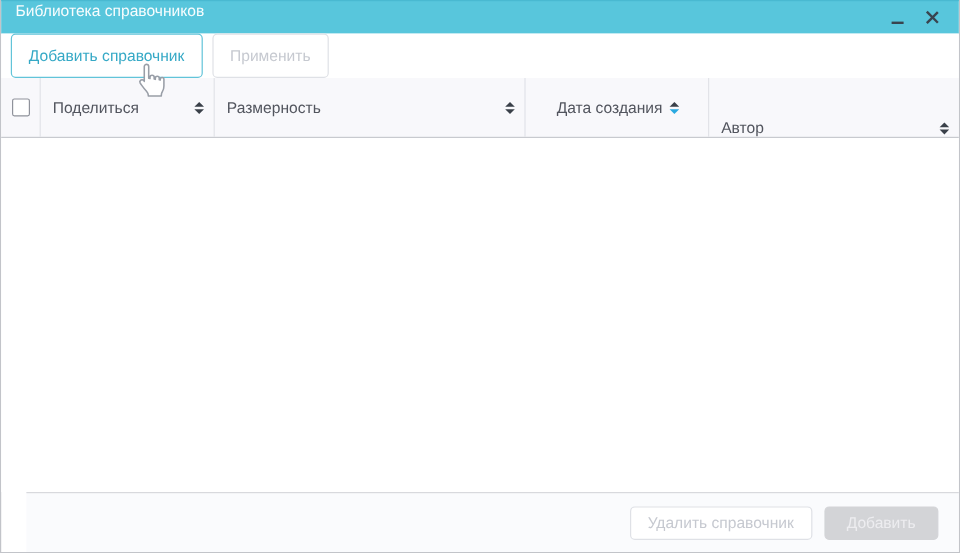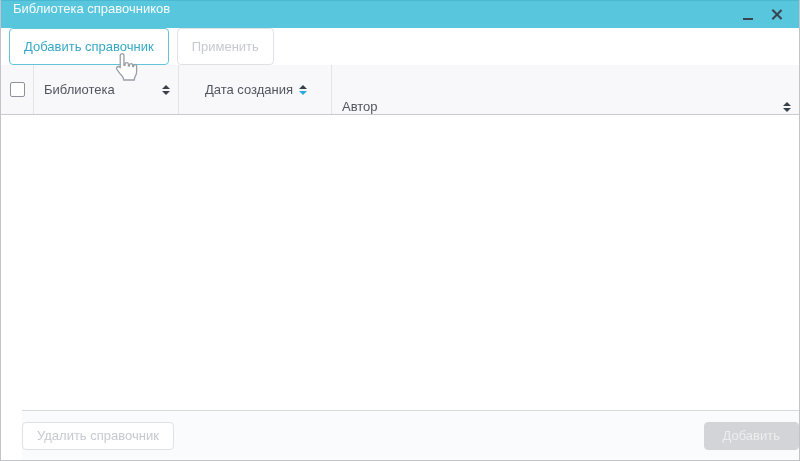--- a/index.html
+++ b/index.html
@@ -112,22 +112,22 @@
     border-top: 4px solid #3a4049;
   }
   .sort-icon.sort-desc .down { border-top-color: #2aa9e0; }
   
   .table-body { flex: 1 1 auto; background: #ffffff; }
   
   .footer {
     flex: 0 0 50px;
     background: #fafbfd;
     border-top: 1px solid #d8d9dd;
-    display: flex; align-items: center; justify-content: space-between;
-    padding-right: 0;
+    display: flex; align-items: center; justify-content: flex-end;
+    padding-right: 17px;
     gap: 10px;
     margin-left: 21px;
   }
   .footer .btn { height: 28px; }
   .btn-disabled-fill {
     border: 1px solid #d3d4d7;
     background: #d3d4d7;
     color: #ededf0;
     padding: 0 18px;
   }
@@ -160,21 +160,28 @@
   <div class="toolbar">
     <button class="btn btn-accent">Добавить справочник</button>
     <button class="btn btn-disabled-outline">Применить</button>
   </div>
 
   <div class="table-header">
     <div class="th col-check">
       <span class="checkbox"></span>
     </div>
     <div class="th col-name">
-      <span>Библиотека</span>
+      <span>Поделиться</span>
+      <span class="sort-icon">
+          <span class="up"></span>
+          <span class="down"></span>
+        </span>
+    </div>
+    <div class="th col-dim">
+      <span>Размерность</span>
       <span class="sort-icon">
           <span class="up"></span>
           <span class="down"></span>
         </span>
     </div>
     <div class="th col-date">
       <span>Дата создания</span>
       <span class="sort-icon sort-desc">
           <span class="up"></span>
           <span class="down"></span>

